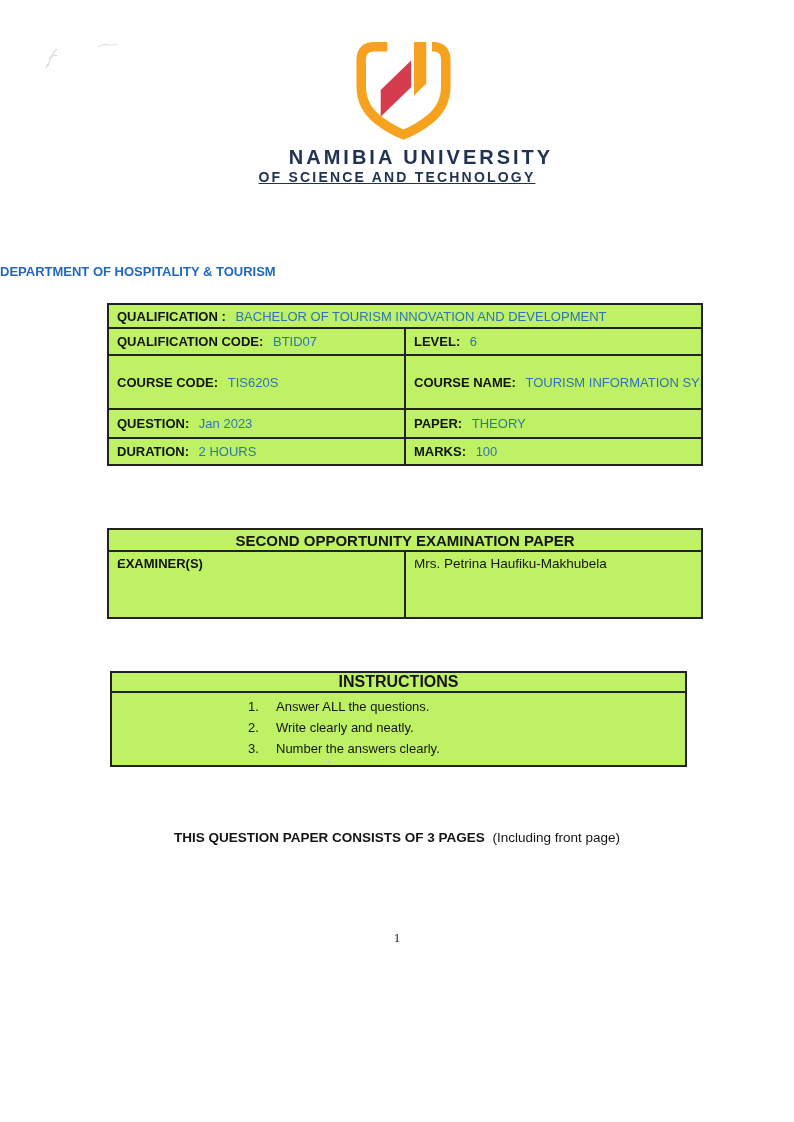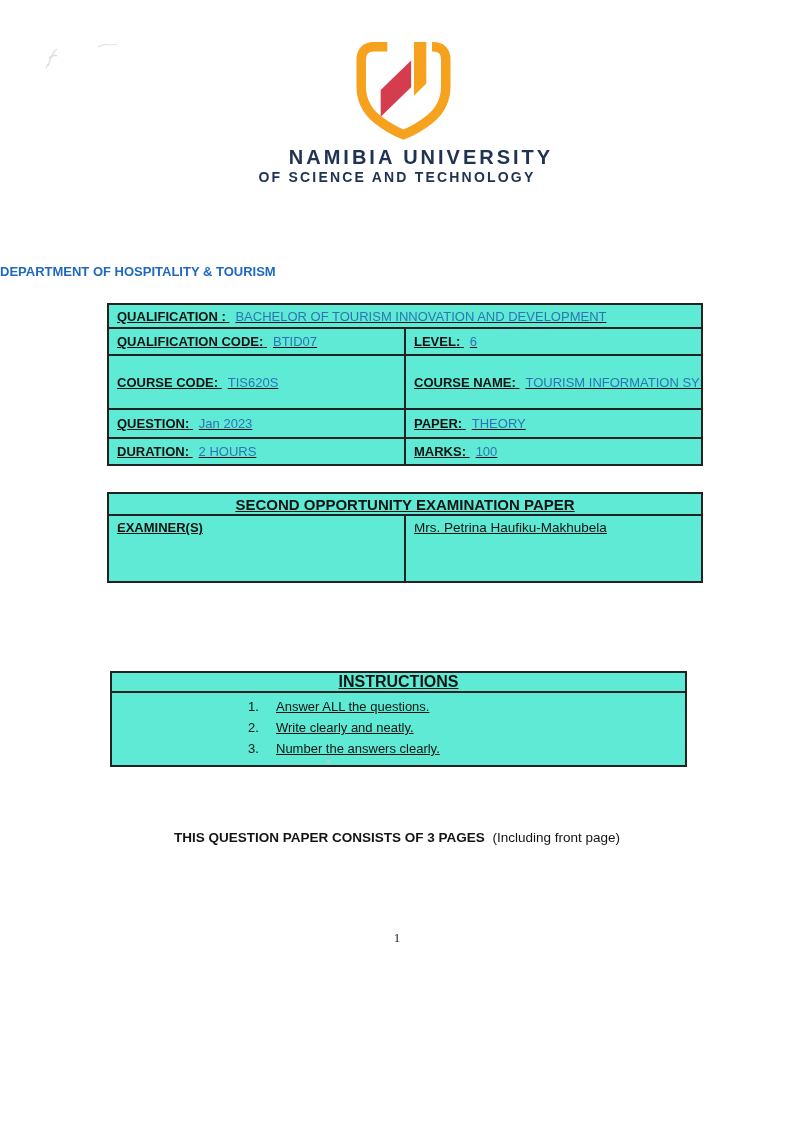--- a/index.html
+++ b/index.html
@@ -14,49 +14,49 @@
   .stray-dot { position:absolute; left:327px; top:760px; width:3px; height:3px; background:#c8c8c8; border-radius:50%; }
 
   
   .logo-shield { position:absolute; left:356px; top:41px; width:95px; height:100px; }
   .uni-name {
     position:absolute; top:146px; left:16px; right:0; text-align:center;
     font-size:20px; font-weight:bold; letter-spacing:3px; color:#213352;padding-left:32px;
   }
   .uni-sub {
     position:absolute; top:169px; left:0; right:0; text-align:center;
-    font-size:14px; font-weight:bold; letter-spacing:2.2px; color:#213352;
+    font-size:14px; font-weight:bold; letter-spacing:2.2px; color:#213352;text-decoration:underline;
   }
 
   .faculty {
     position:absolute; top:222px; left:0; right:0; text-align:center;
     font-size:15px; font-weight:bold; color:#101010;
   }
   .dept {
     position:absolute; top:264px; left:0; right:0; 
     font-size:13px; font-weight:bold; color:#1e68c2;
   }
 
-  table { border-collapse:collapse; position:absolute; table-layout:fixed; background:#5eead4;text-decoration:underline; }
+  table { border-collapse:collapse; position:absolute; table-layout:fixed; background:#bef264; }
   td {
     border:2px solid #222222; padding:0 8px;
     font-size:13px; vertical-align:middle; overflow:hidden; white-space:nowrap;
   }
   .lbl { font-weight:bold; color:#121212; }
   .val { color:#2e74b5; margin-left:6px; }
 
   .t1 { left:107px; top:303px; width:596px; }
   .t1 .c1 { width:245px; }
   .t1 .r1 { height:24px; }
   .t1 .r2 { height:27px; }
   .t1 .r3 { height:54px; }
   .t1 .r4 { height:29px; }
   .t1 .r5 { height:27px; }
 
-  .t2 { left:107px; top:492px; width:596px; }
+  .t2 { left:107px; top:528px; width:596px; }
   .t2 .c1 { width:102px; }
   .t2 .title-row { height:22px; }
   .t2 .title-cell { text-align:center; font-weight:bold; font-size:15px; }
   .t2 .examiner-row { height:67px; }
   .t2 .examiner-row td { vertical-align:top; padding-top:4px;border-radius:29px; }
   .t2 .moderator-row { height:27px; }
   .t2 .moderator-row td { vertical-align:top; padding-top:4px; }
   .t2 .person { font-size:13.5px; color:#141414; }
 
   .t3 { left:110px; top:671px; width:577px; }

